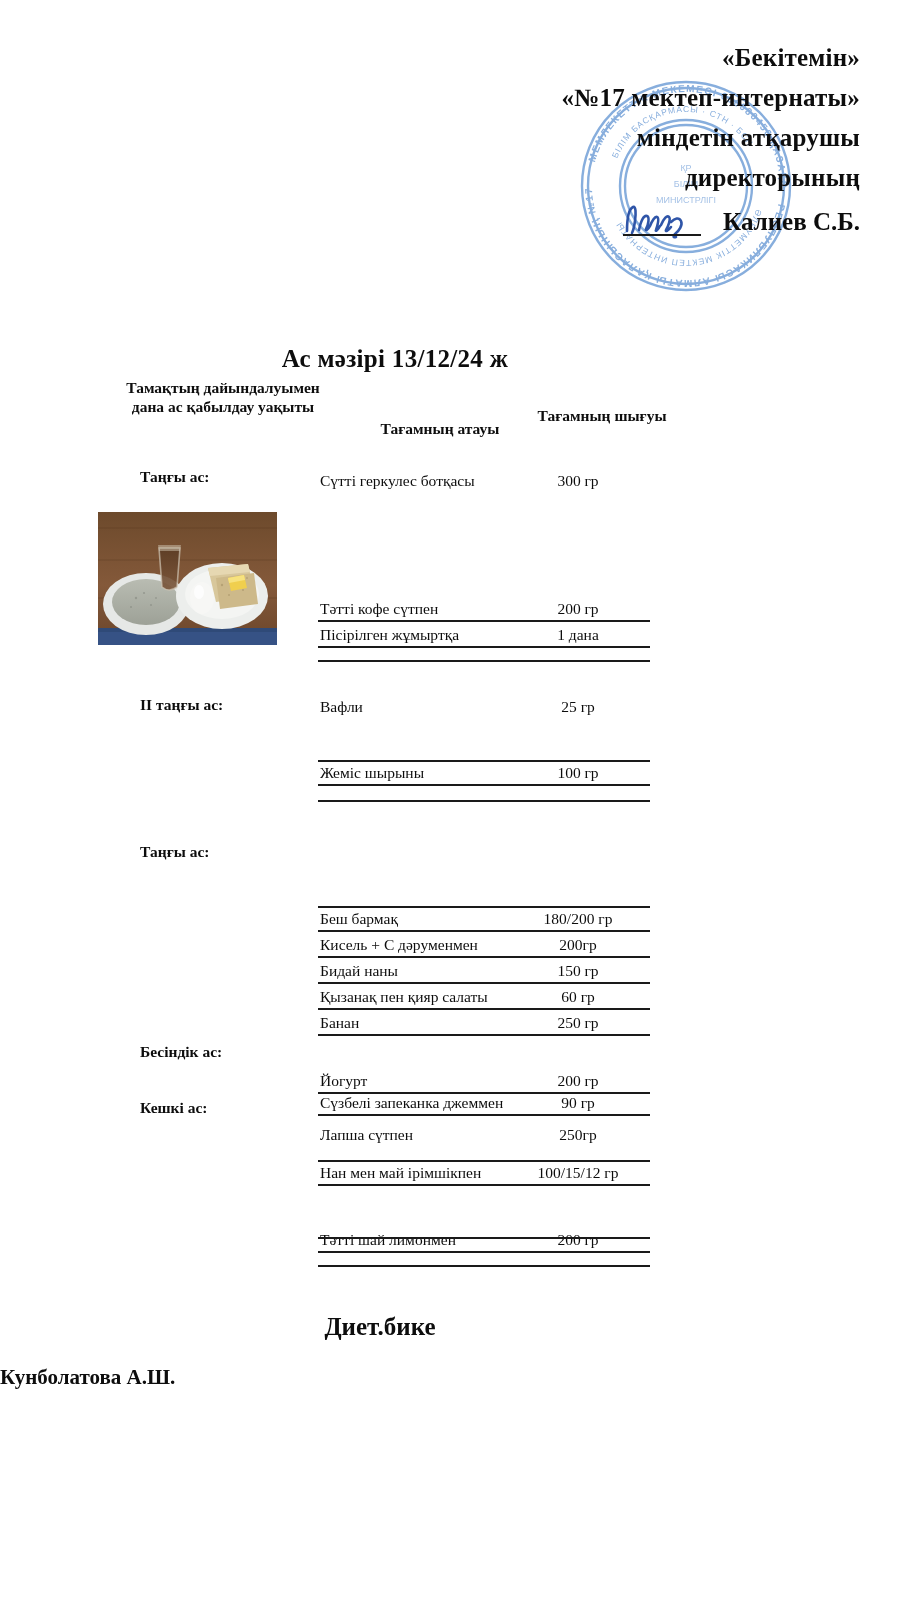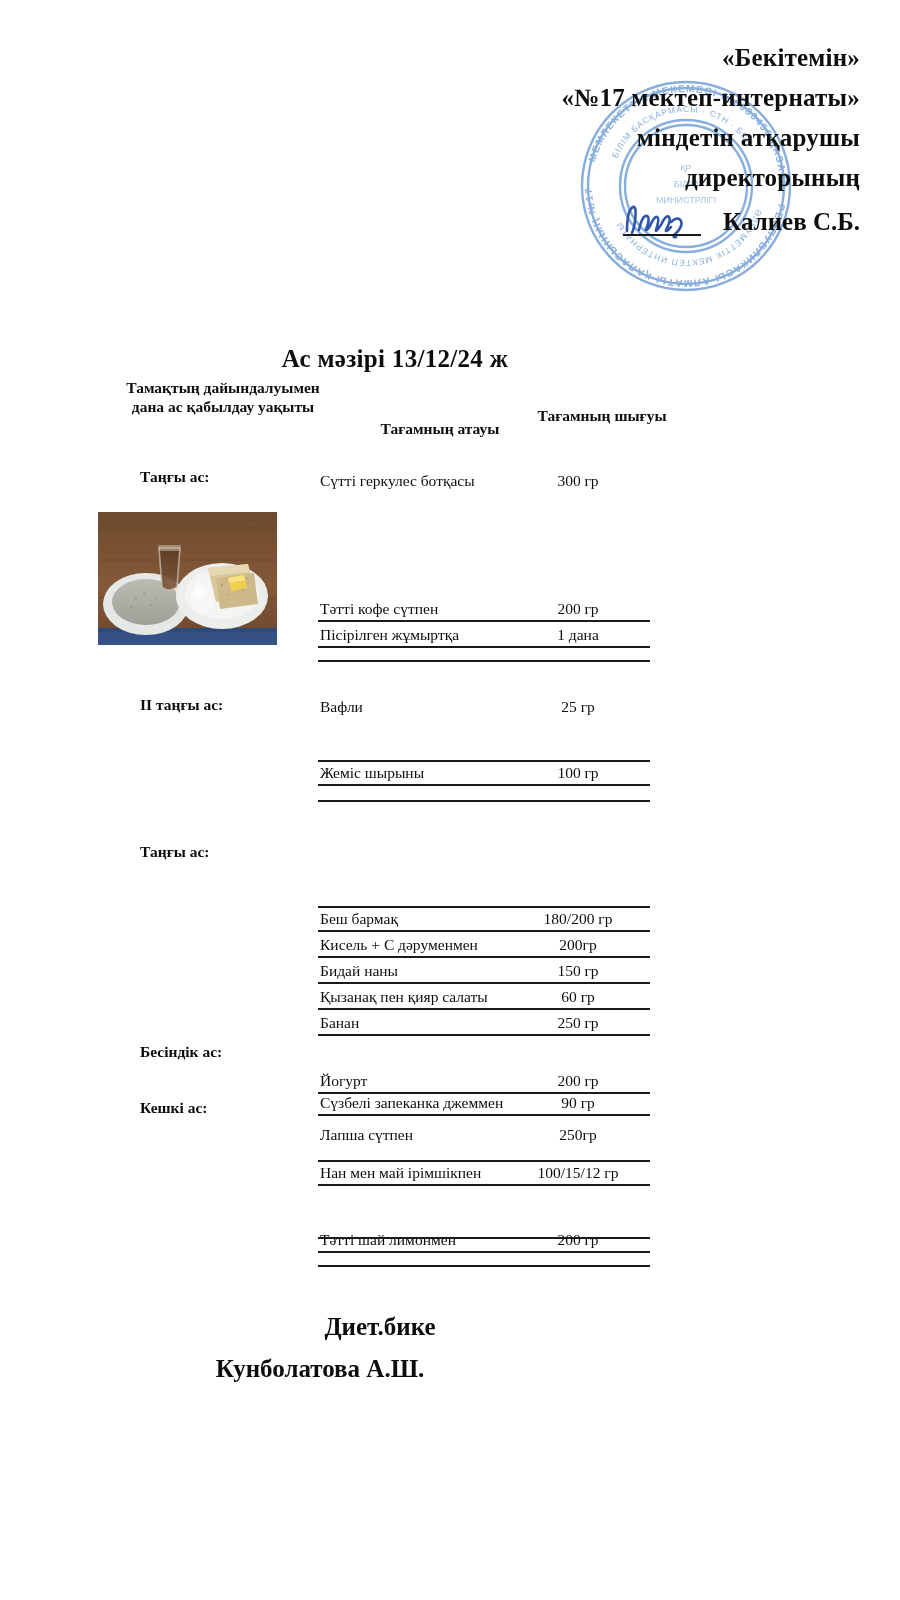--- a/index.html
+++ b/index.html
@@ -203,25 +203,25 @@
   }
   .footer-role {
     width: 760px;
     text-align: center;
     font-weight: bold;
     font-size: 25px;
     line-height: 34px;
   }
   .footer-name {
     width: 640px;
-    text-align: center;
-    font-weight: bold;
-    font-size: 25px;
+    text-align: left;
+    font-weight: bold;
+    font-size: 21px;
     line-height: 34px;
-    margin-top: 8px;
+    margin-top: 16px;
   }
 </style>
 </head>
 <body>
 
 <div class="stamp">
   <svg width="242" height="282" viewBox="0 0 242 282" xmlns="http://www.w3.org/2000/svg">
     <defs>
       <path id="arcOuter" d="M 27,141 A 94,94 0 1 1 215,141"></path>
       <path id="arcOuterBot" d="M 215,141 A 94,94 0 1 1 27,141"></path>

